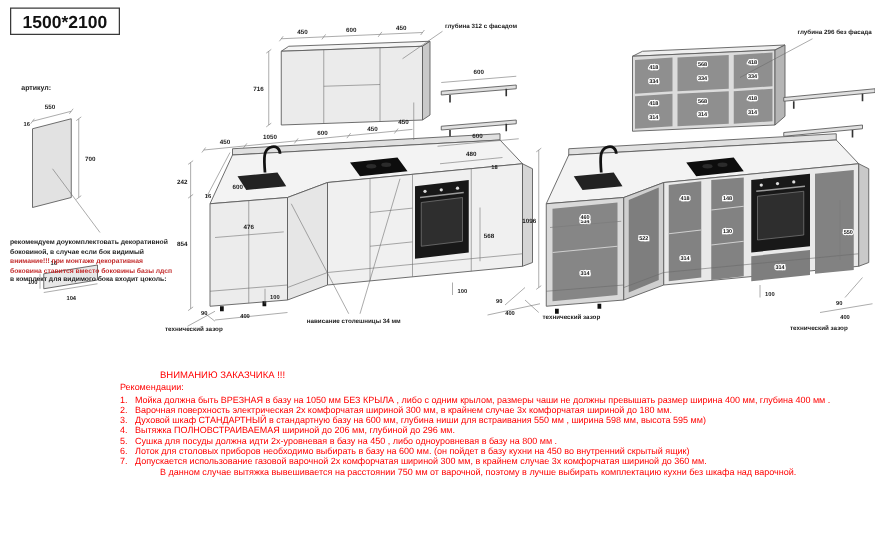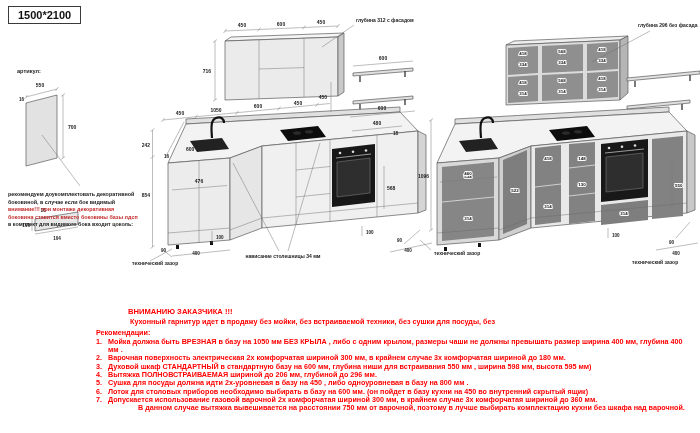--- a/index.html
+++ b/index.html
@@ -2,47 +2,47 @@
 <html><head>
 <meta charset="utf-8">
 <style>
   html,body{margin:0;padding:0;}
   body{
     width:700px;height:433px;position:relative;overflow:hidden;
     background:#ffffff;font-family:"Liberation Sans",sans-serif;
   }
   .title-box{
     position:absolute;left:8px;top:6px;border:1.4px solid #3a3a3a;
-    padding:2px 9px;font-size:11px;font-weight:bold;color:#111;background:#fff;
+    padding:2px 9px;font-size:14px;font-weight:bold;color:#111;background:#fff;
   }
   svg{position:absolute;left:0;top:0;}
   .edge{stroke:#5a5a5a;stroke-width:.7;}
   .thin{stroke:#6a6a6a;stroke-width:.45;}
   .dim{stroke:#7a7a7a;stroke-width:.5;fill:none;}
   .dimtxt{font-size:5px;font-weight:bold;fill:#1a1a1a;}
   .tinytxt{font-size:4.6px;font-weight:bold;fill:#1a1a1a;}
   .halo{paint-order:stroke;stroke:#ffffff;stroke-width:2px;fill:#111;font-size:4.4px;font-weight:bold;}
   .note{font-size:5px;font-weight:bold;fill:#1a1a1a;}
   .left-notes{
     position:absolute;left:8px;top:191px;width:158px;
     font-size:5.4px;line-height:7.6px;font-weight:bold;color:#1a1a1a;
   }
   .left-notes .warn{color:#c22a2a;}
   .artikul{position:absolute;left:17px;top:68px;font-size:5.6px;font-weight:bold;color:#1a1a1a;}
   .notice{
-    position:absolute;left:96px;top:308px;width:596px;
-    color:#ff0000;font-weight:bold;font-size:7.2px;line-height:8.3px;
+    position:absolute;left:96px;top:296px;width:596px;
+    color:#ff0000;font-weight:normal;font-size:7.2px;line-height:8.3px;
   }
   .notice .head{margin-left:32px;font-size:7.6px;margin-bottom:2px;}
   .notice .intro{margin-left:34px;margin-bottom:2px;}
   .notice .rec{margin-bottom:1px;}
   .notice .item{display:flex;}
   .notice .item .num{width:12px;flex:none;}
   .notice .item .txt{flex:1;}
-  .notice .cont{margin-left:14px;padding-left:28px;}
+  .notice .cont{margin-left:4px;padding-left:28px;}
 </style>
 </head>
 <body>
 
 <div class="title-box">1500*2100</div>
 <div class="artikul">артикул:</div>
 
 <svg width="700" height="290" viewBox="0 0 700 290">
 
   <g>
@@ -296,21 +296,20 @@
   <div>рекомендуем доукомплектовать декоративной</div>
   <div>боковиной, в случае если бок видимый</div>
   <div class="warn">внимание!!! при монтаже декоративная</div>
   <div class="warn">боковина ставится вместо боковины базы лдсп</div>
   <div>в комплект для видимого бока входит цоколь:</div>
 </div>
 
 <div class="notice">
   <div class="head">ВНИМАНИЮ ЗАКАЗЧИКА !!!</div>
   <div class="intro">
-    <div>Кухонный гарнитур идет в продажу без мойки, без встраиваемой техники, без сушки для посуды, без</div>
   </div>
   <div class="rec">Рекомендации:</div>
   <div class="item">
     <span class="num">1.</span>
     <span class="txt">Мойка должна быть ВРЕЗНАЯ в базу на 1050 мм БЕЗ КРЫЛА , либо с одним крылом, размеры чаши  не должны превышать размер ширина 400  мм,  глубина  400 мм .</span>
   </div>
   <div class="item">
     <span class="num">2.</span>
     <span class="txt">Варочная поверхность электрическая 2х комфорчатая шириной 300 мм,  в крайнем случае 3х комфорчатая шириной до  180 мм.</span>
   </div>

